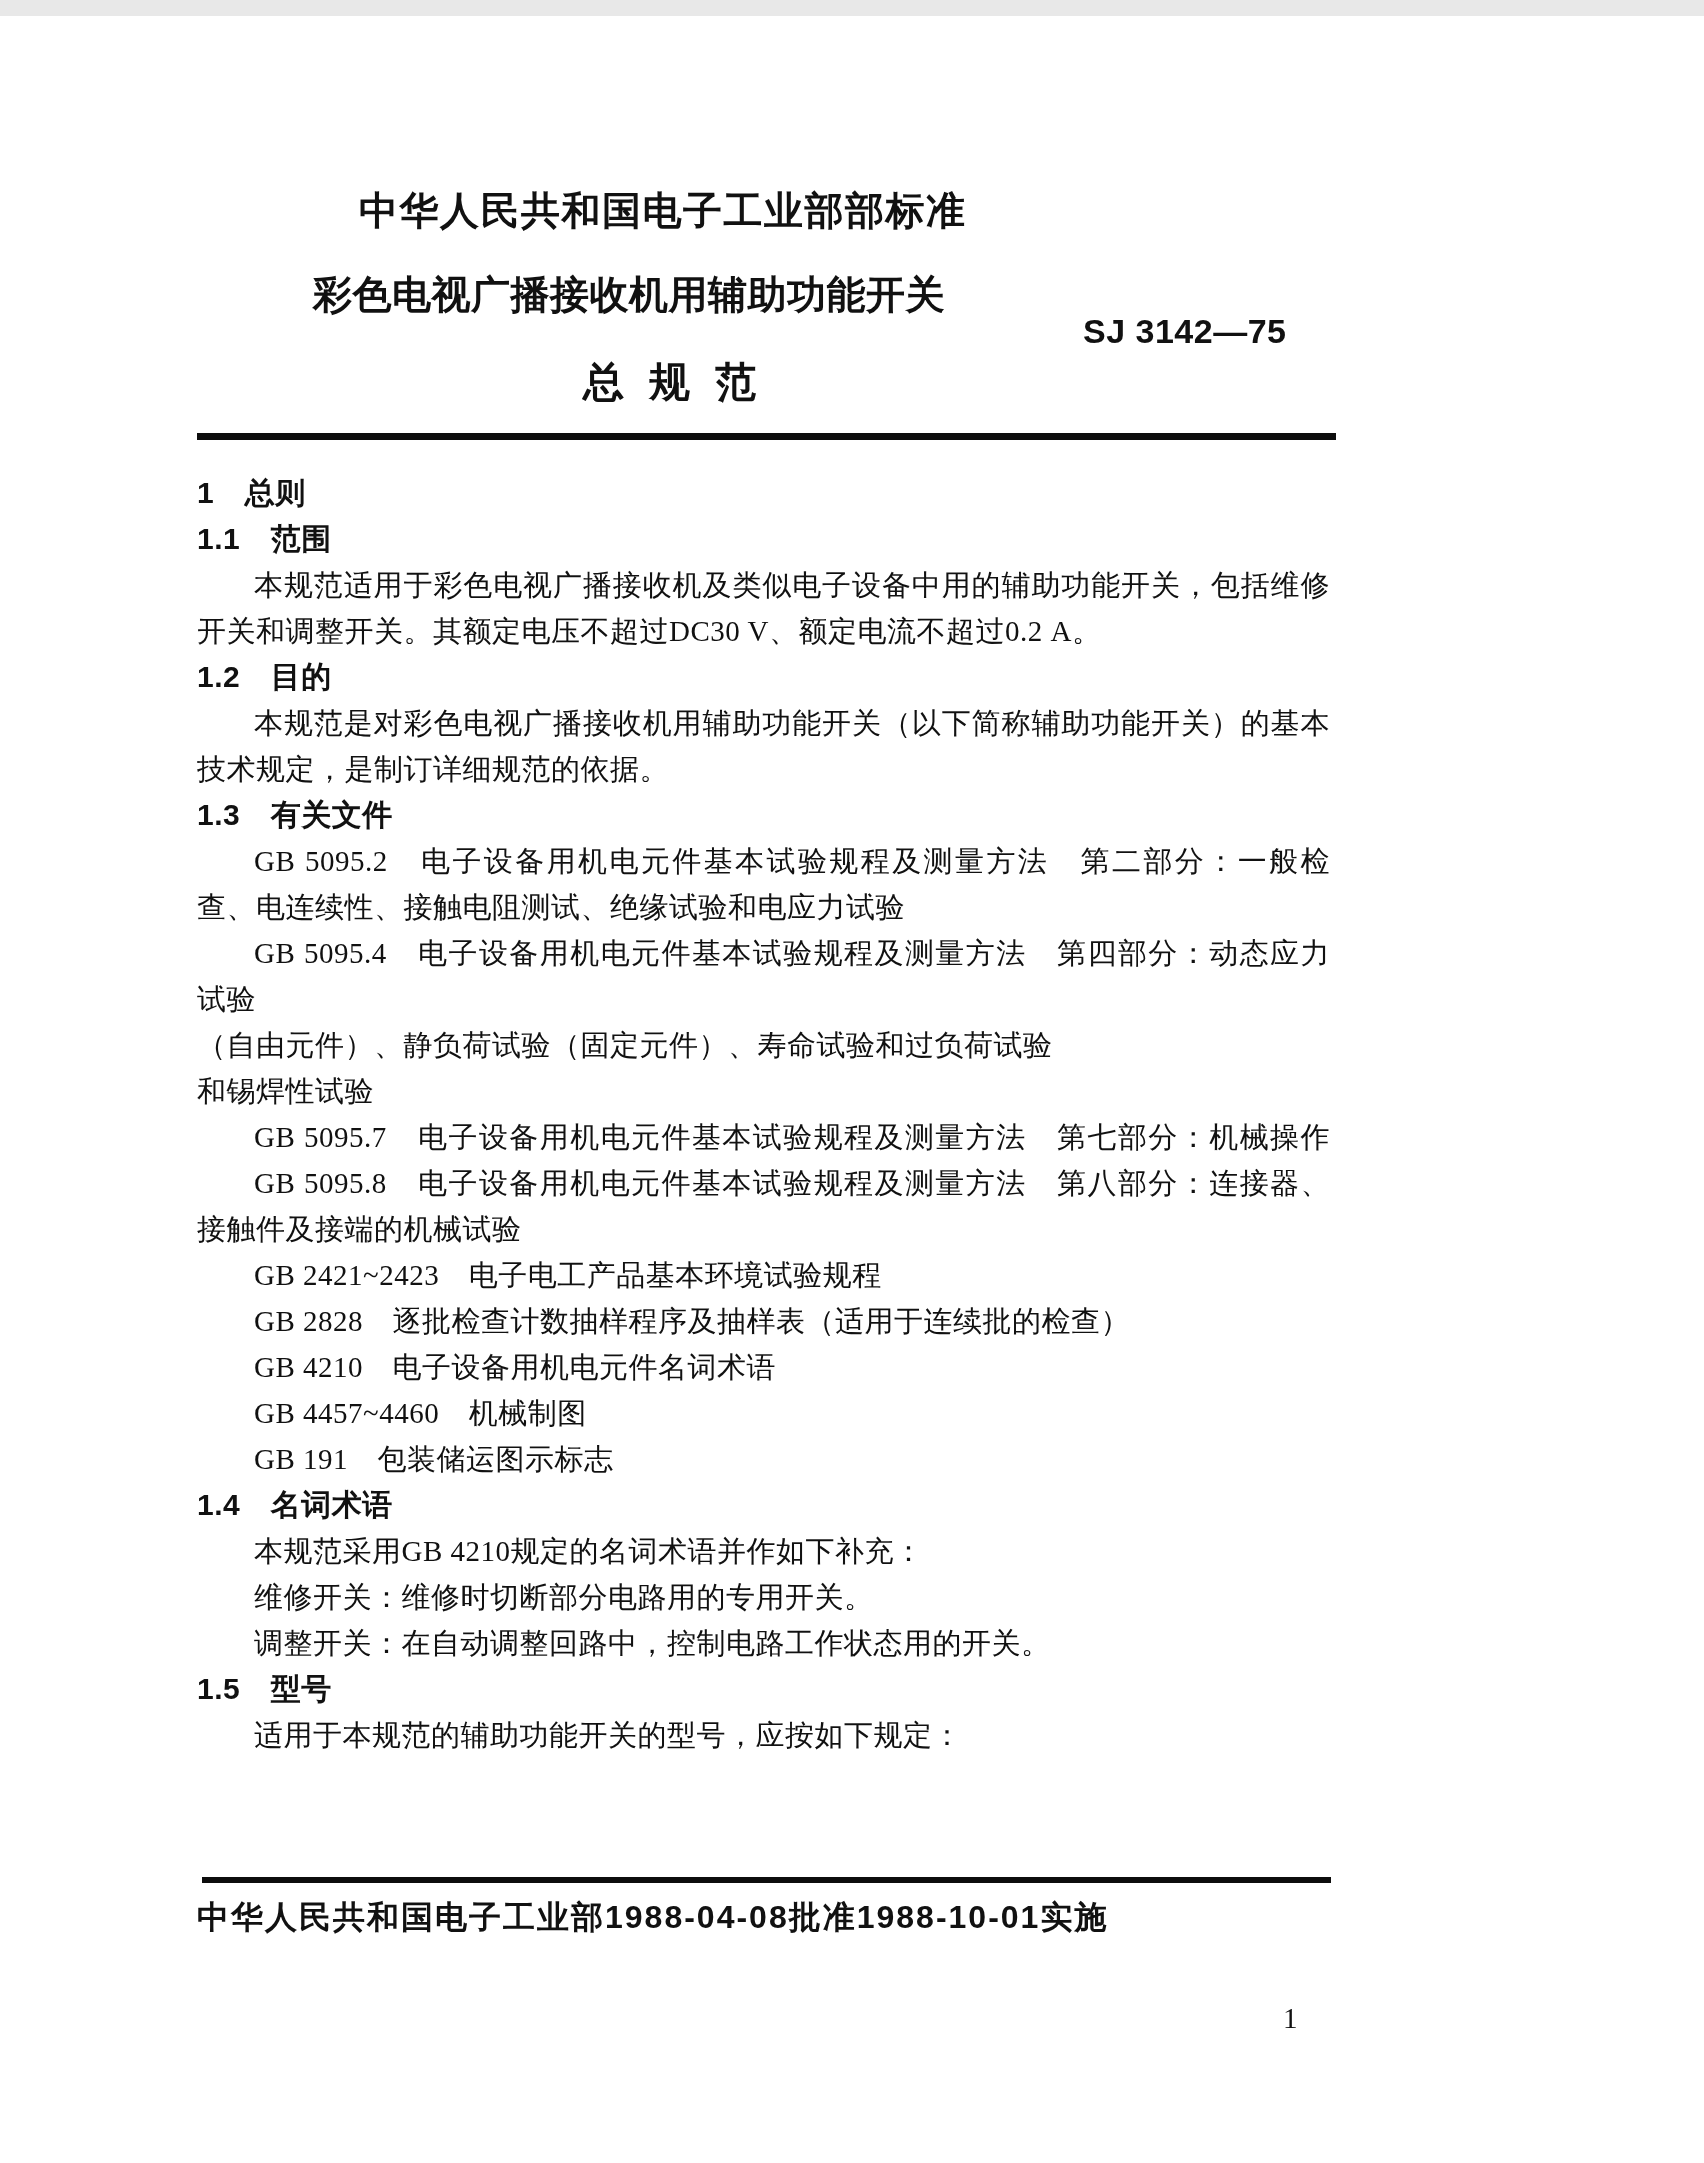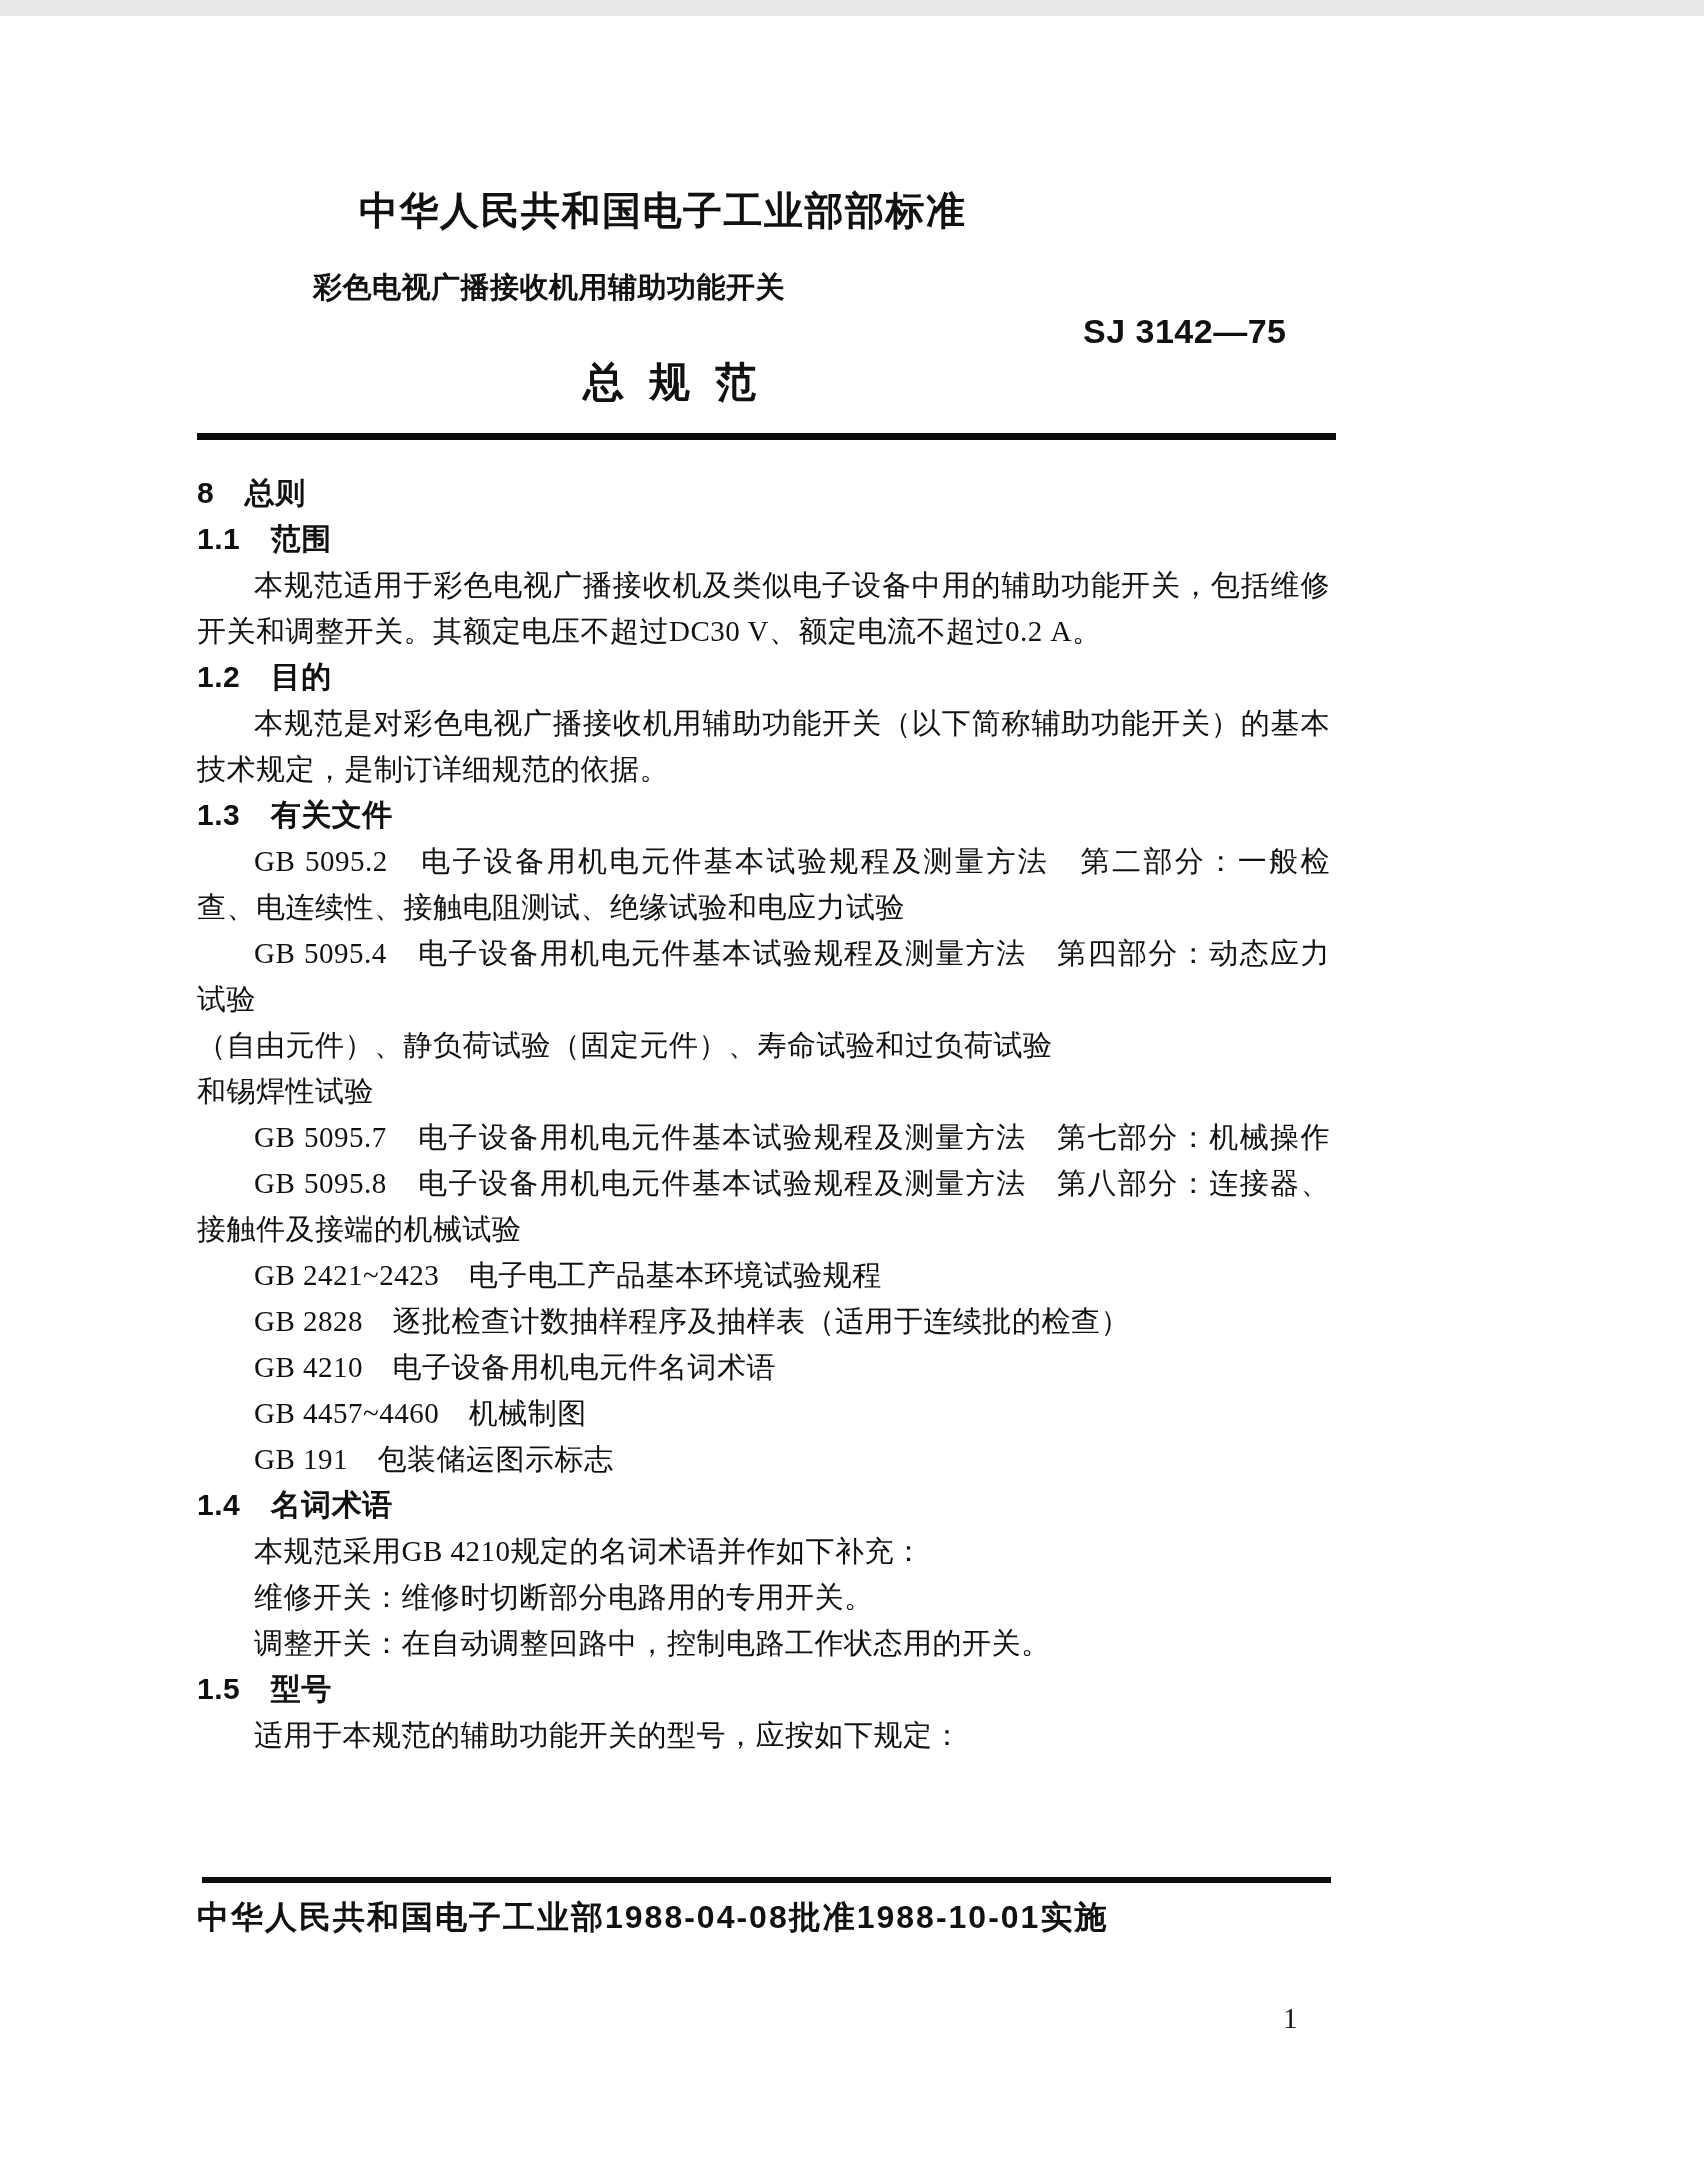--- a/index.html
+++ b/index.html
@@ -25,21 +25,21 @@
     font-family: "Liberation Sans", "DejaVu Sans", sans-serif;
     font-weight: bold;
     font-size: 39px;
     letter-spacing: 1.5px;
     white-space: nowrap;
   }
   .doc-title {
     left: 313px; top: 252px;
     font-family: "Liberation Sans", "DejaVu Sans", sans-serif;
     font-weight: bold;
-    font-size: 29px;
+    font-size: 39px;
     letter-spacing: 0.5px;
     white-space: nowrap;
   }
   .standard-no {
     left: 1083px; top: 296px;
     font-family: "Liberation Sans", "DejaVu Sans", sans-serif;
     font-weight: bold;
     font-size: 34px;
     letter-spacing: 0.5px;
     white-space: nowrap;
@@ -112,21 +112,21 @@
 
   <div class="abs doc-title">彩色电视广播接收机用辅助功能开关</div>
 
   <div class="abs standard-no">SJ 3142—75</div>
 
   <div class="abs subtitle">总 规 范</div>
 
   <div class="abs rule-top"></div>
 
   <div class="abs doc-body">
-      <div class="bl h">8　总则</div>
+      <div class="bl h">1　总则</div>
       <div class="bl h">1.1　范围</div>
       <div class="bl ind full">本规范适用于彩色电视广播接收机及类似电子设备中用的辅助功能开关，包括维修</div>
       <div class="bl">开关和调整开关。其额定电压不超过DC30 V、额定电流不超过0.2 A。</div>
       <div class="bl h">1.2　目的</div>
       <div class="bl ind full">本规范是对彩色电视广播接收机用辅助功能开关（以下简称辅助功能开关）的基本</div>
       <div class="bl">技术规定，是制订详细规范的依据。</div>
       <div class="bl h">1.3　有关文件</div>
       <div class="bl ind full">GB 5095.2　电子设备用机电元件基本试验规程及测量方法　第二部分：一般检</div>
       <div class="bl">查、电连续性、接触电阻测试、绝缘试验和电应力试验</div>
       <div class="bl ind full">GB 5095.4　电子设备用机电元件基本试验规程及测量方法　第四部分：动态应力</div>

